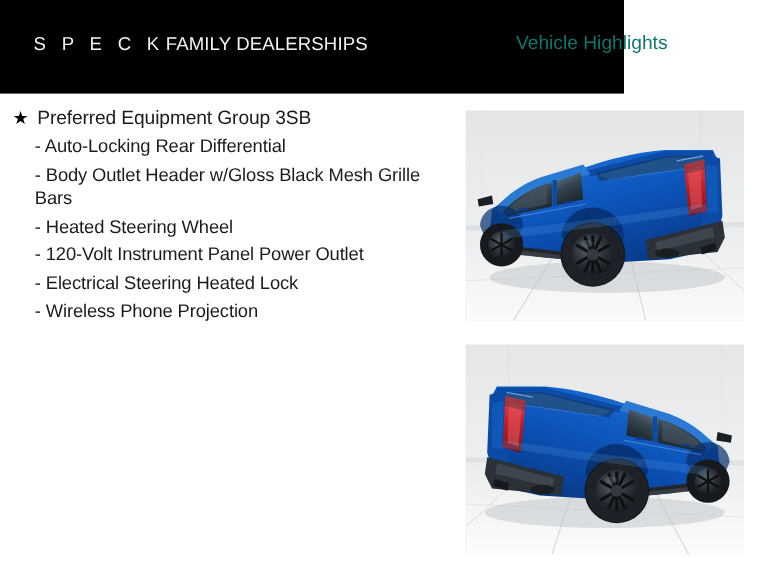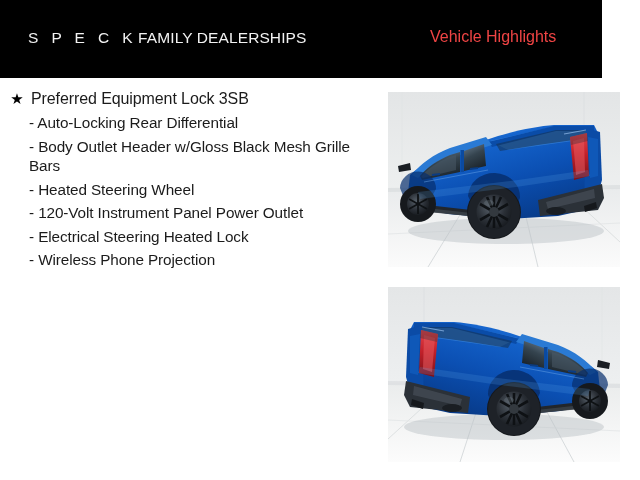--- a/index.html
+++ b/index.html
@@ -16,21 +16,21 @@
     position: relative;
     width: 640px;
     height: 480px;
     background: #ffffff;
   }
 
   
   .header-bar {
     position: absolute;
     left: 0; top: 0;
-    width: 602px;
+    width: 520px;
     height: 78px;
     background: #000000;
     display: flex;
     align-items: center;
   }
   .brand {
     position: absolute;
     left: 28px;
     top: 28px;
     color: #f2f2f2;
@@ -43,21 +43,21 @@
     letter-spacing: 4.4px;
   }
   .brand-family {
     letter-spacing: 0.1px;
     margin-left: 1px;
   }
   .header-title {
     position: absolute;
     left: 430px;
     top: 27px;
-    color: #ef4444;
+    color: #0f766e;
     font-size: 16px;
     line-height: 20px;
     white-space: nowrap;
     font-weight: 400;
   }
 
   
   .feature-list {
     position: absolute;
     left: 0;
@@ -123,21 +123,21 @@
     <div class="brand">
       <span class="brand-speck">S P E C K</span><span class="brand-family">FAMILY DEALERSHIPS</span>
     </div>
     <div class="header-title">Vehicle Highlights</div>
   </div>
 
   <div class="feature-list">
 
     <div class="feature-row headline">
       <span class="star-icon">★</span>
-      <span>Preferred Equipment Lock 3SB</span>
+      <span>Preferred Equipment Group 3SB</span>
     </div>
 
     <div class="feature-row sub">- Auto-Locking Rear Differential</div>
     <div class="feature-row sub">- Body Outlet Header w/Gloss Black Mesh Grille Bars</div>
     <div class="feature-row sub">- Heated Steering Wheel</div>
     <div class="feature-row sub">- 120-Volt Instrument Panel Power Outlet</div>
     <div class="feature-row sub">- Electrical Steering Heated Lock</div>
     <div class="feature-row sub">- Wireless Phone Projection</div>
   </div>
 

